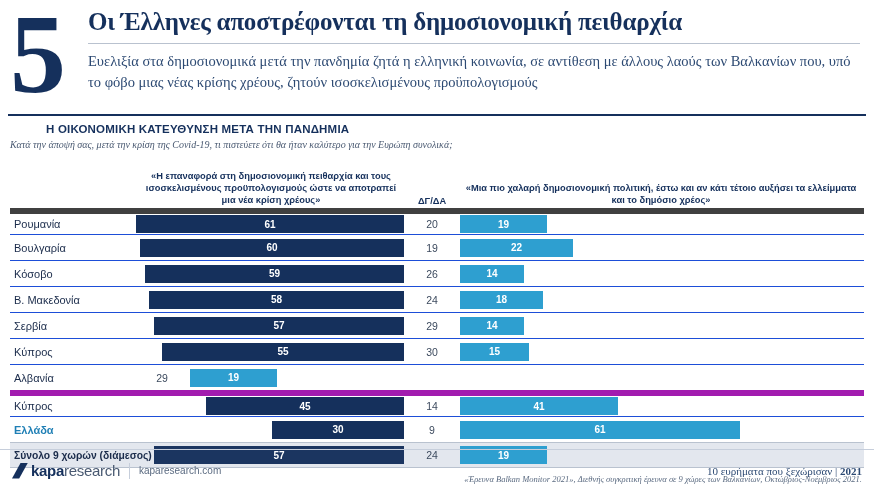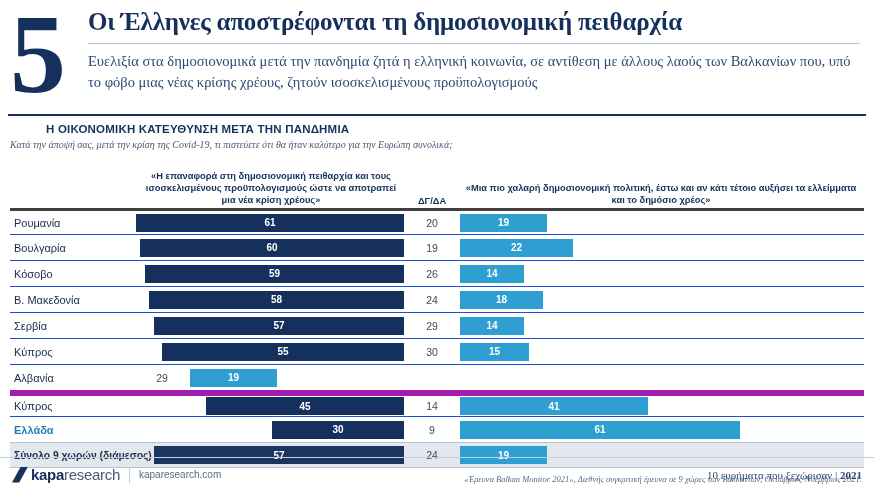--- a/index.html
+++ b/index.html
@@ -102,21 +102,21 @@
     text-align: center; line-height: 1.3;
     padding: 0 4px 2px 4px;
   }
 
   .row {
     display: flex;
     align-items: center;
     height: 26px;
     border-top: 1px solid #1d4ed8;
   }
-  .row:first-of-type { border-top: 3px solid #404040; }
+  .row:first-of-type { border-top: 6px solid #404040; }
   .row.gap-top { border-top: 6px solid #a21caf; }
   .row.total {
     background: #e3e7ee;
     border-top: 1px solid #b9c2cf;
     border-bottom: 1px solid #b9c2cf;
   }
   .r-label {
     width: 126px; flex: 0 0 126px;
     font-size: 11px;
     color: #1a2b4a;
@@ -166,21 +166,21 @@
     font-style: italic;
     font-size: 8.5px;
     color: #5a6a80;
     margin: 6px 12px 0 0;
   }
 
   
   .footer {
     position: absolute;
     left: 0; right: 0; bottom: 0;
-    height: 34px;
+    height: 42px;
     border-top: 1px solid #c6cedb;
     display: flex;
     align-items: center;
     padding: 11px 12px;
   }
   .logo-wrap { display: flex; align-items: center; }
   .logo-mark {
     width: 16px; height: 16px;
     background: #15305c;
     clip-path: polygon(0 100%, 55% 0, 100% 0, 45% 100%);
@@ -294,21 +294,21 @@
             <div class="bar-r" style="width: 87px;">19</div>
           </div>
         </div>
         <div class="row gap-top">
           <div class="r-label">Κύπρος</div>
           <div class="bar-left">
             <div class="bar-l" style="width: 198px;">45</div>
           </div>
           <div class="mid-val">14</div>
           <div class="bar-right">
-            <div class="bar-r" style="width: 188px;">41</div>
+            <div class="bar-r" style="width: 158px;">41</div>
           </div>
         </div>
         <div class="row">
           <div class="r-label hl">Ελλάδα</div>
           <div class="bar-left">
             <div class="bar-l" style="width: 132px;">30</div>
           </div>
           <div class="mid-val">9</div>
           <div class="bar-right">
             <div class="bar-r" style="width: 280px;">61</div>

